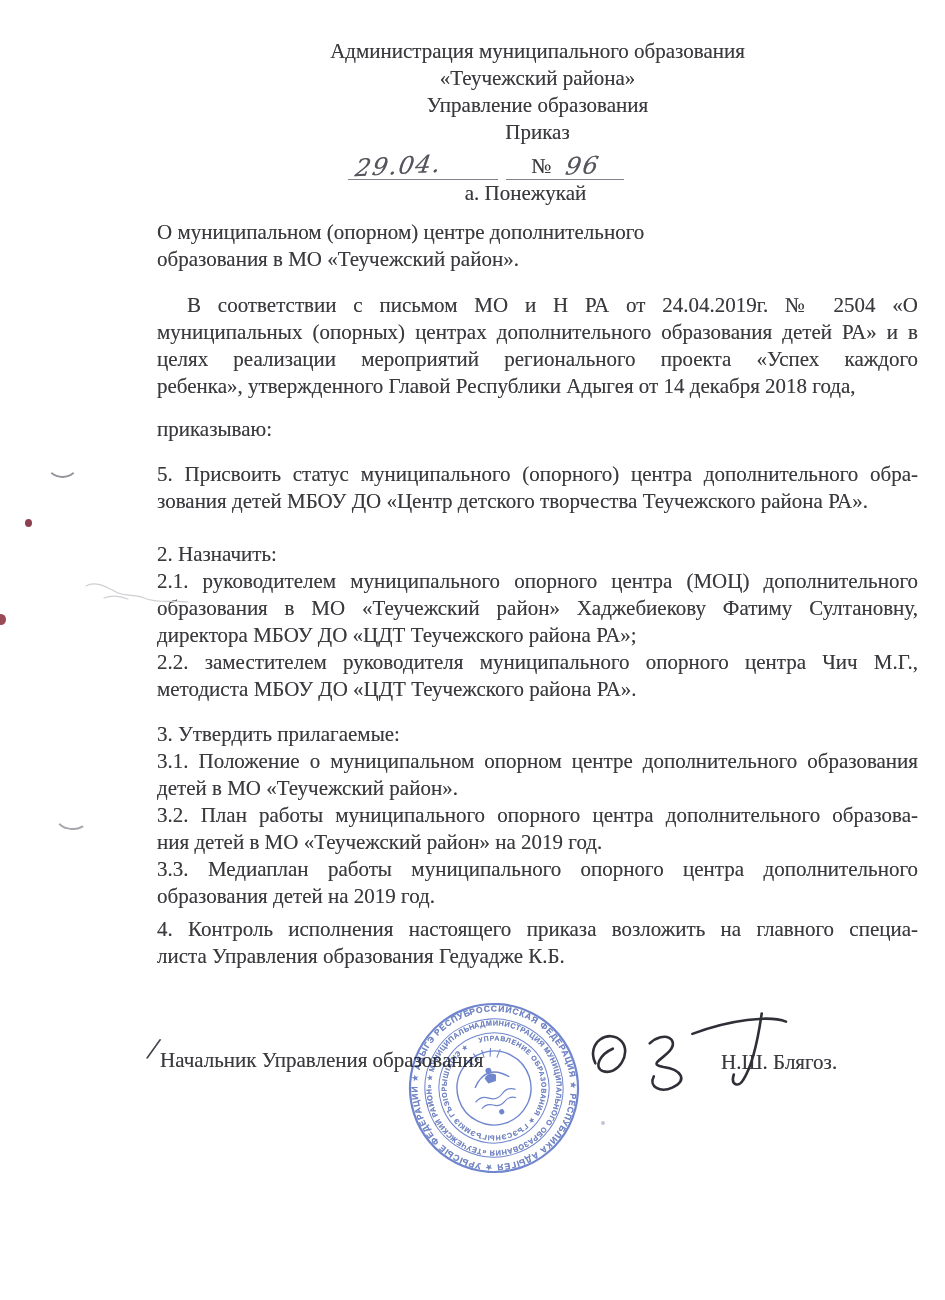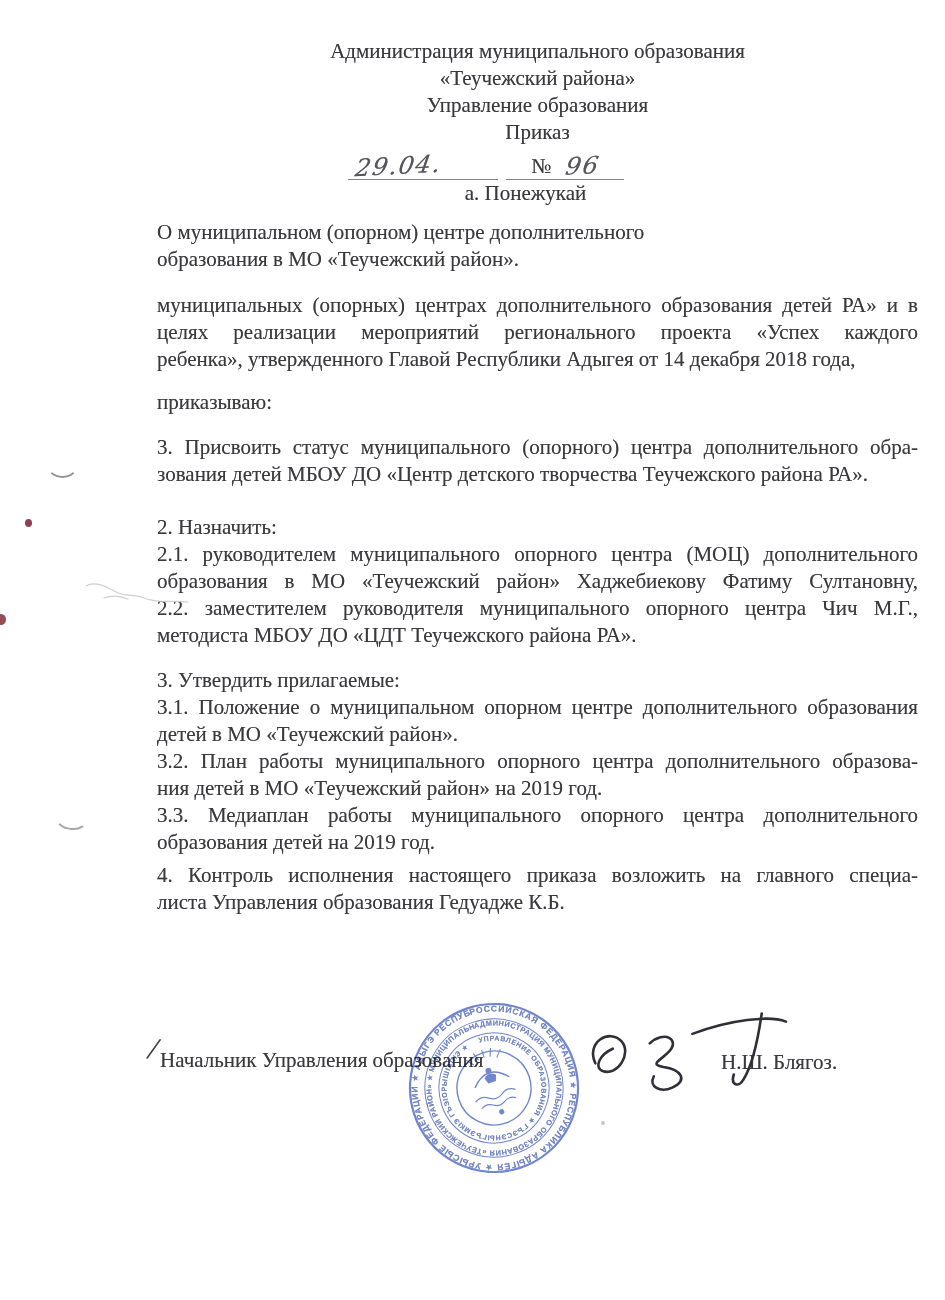--- a/index.html
+++ b/index.html
@@ -114,35 +114,37 @@
     <div class="place">а. Понежукай</div>
   </div>
 
   <div class="subject">
     <div class="line">О муниципальном (опорном) центре дополнительного</div>
     <div class="line">образования в МО «Теучежский район».</div>
   </div>
 
   <div class="paragraphs">
       <div class="paragraph paragraph-preamble">
+        <div class="line just indent">В соответствии с письмом МО и Н РА от 24.04.2019г. № 2504 «О</div>
         <div class="line just">муниципальных (опорных) центрах дополнительного образования детей РА» и в</div>
         <div class="line just">целях реализации мероприятий регионального проекта «Успех каждого</div>
         <div class="line">ребенка», утвержденного Главой Республики Адыгея от 14 декабря 2018 года,</div>
       </div>
       <div class="paragraph paragraph-order-word">
         <div class="line">приказываю:</div>
       </div>
       <div class="paragraph paragraph-item-1">
-        <div class="line just">3. Присвоить статус муниципального (опорного) центра дополнительного обра-</div>
+        <div class="line just">5. Присвоить статус муниципального (опорного) центра дополнительного обра-</div>
         <div class="line">зования детей МБОУ ДО «Центр детского творчества Теучежского района РА».</div>
       </div>
       <div class="paragraph paragraph-item-2">
         <div class="line">2. Назначить:</div>
         <div class="line just">2.1. руководителем муниципального опорного центра (МОЦ) дополнительного</div>
         <div class="line just">образования в МО «Теучежский район» Хаджебиекову Фатиму Султановну,</div>
+        <div class="line">директора МБОУ ДО «ЦДТ Теучежского района РА»;</div>
         <div class="line just">2.2. заместителем руководителя муниципального опорного центра Чич М.Г.,</div>
         <div class="line">методиста МБОУ ДО «ЦДТ Теучежского района РА».</div>
       </div>
       <div class="paragraph paragraph-item-3">
         <div class="line">3. Утвердить прилагаемые:</div>
         <div class="line just">3.1. Положение о муниципальном опорном центре дополнительного образования</div>
         <div class="line">детей в МО «Теучежский район».</div>
         <div class="line just">3.2. План работы муниципального опорного центра дополнительного образова-</div>
         <div class="line">ния детей в МО «Теучежский район» на 2019 год.</div>
         <div class="line just">3.3. Медиаплан работы муниципального опорного центра дополнительного</div>

